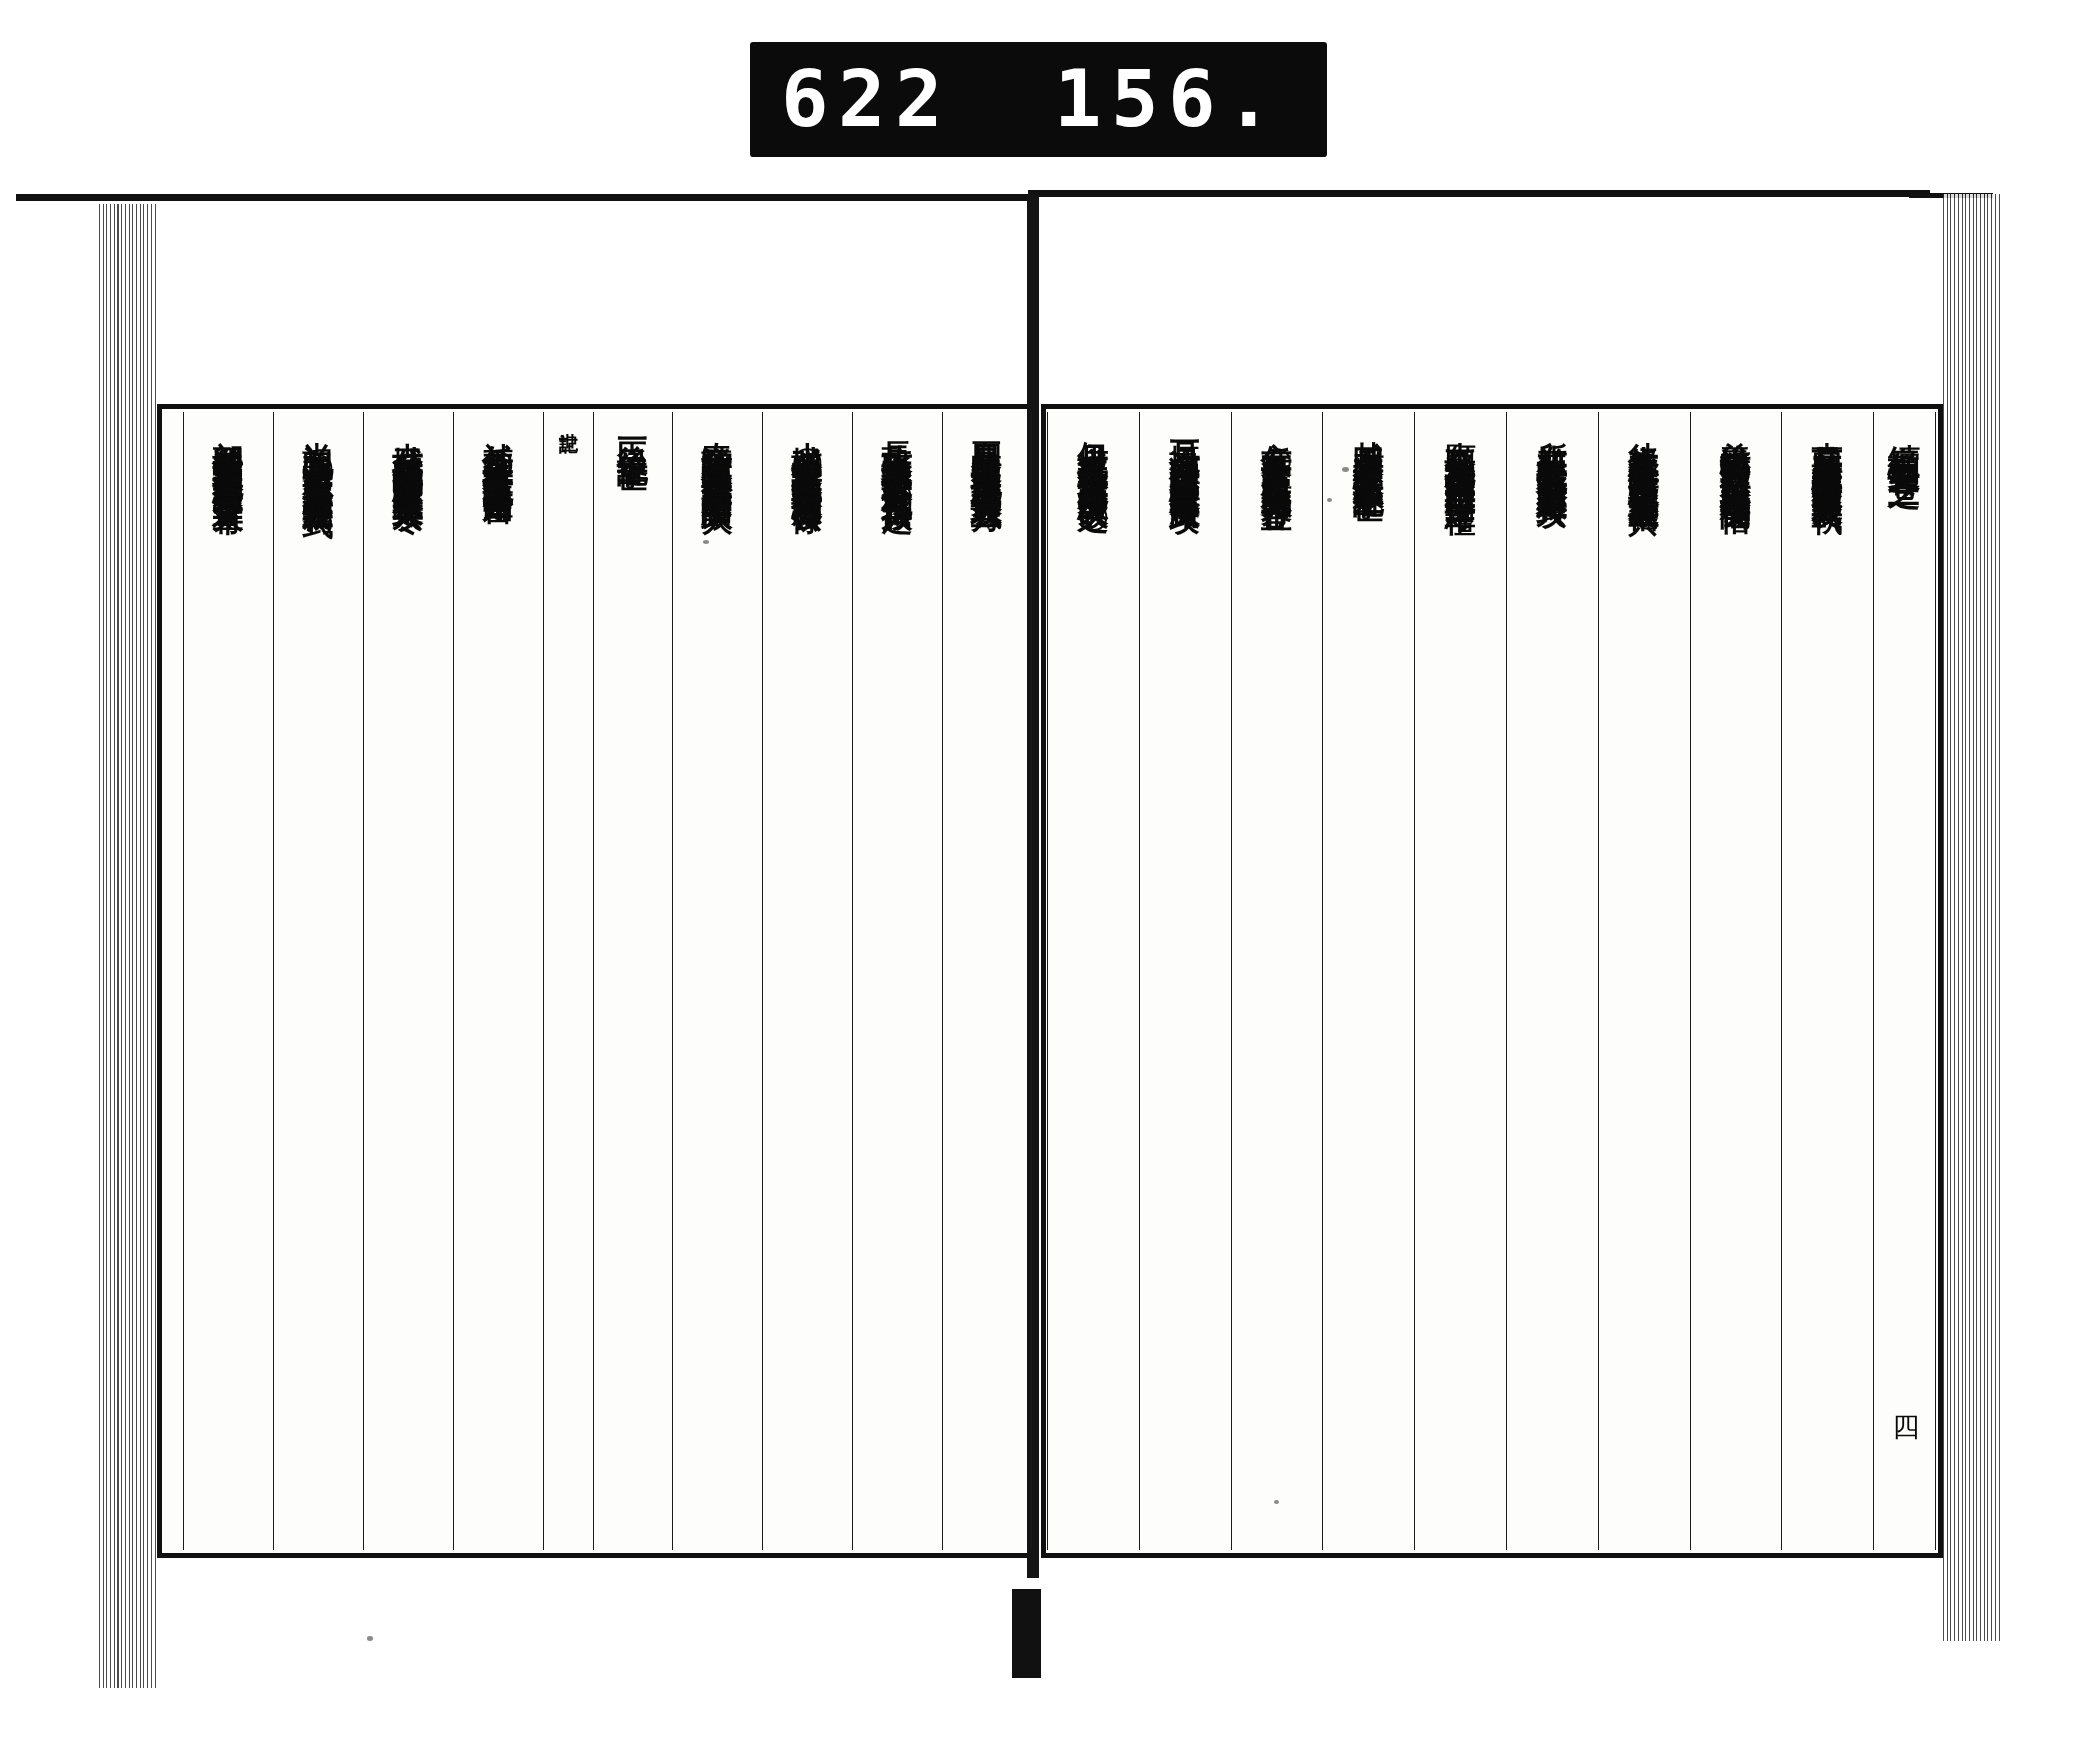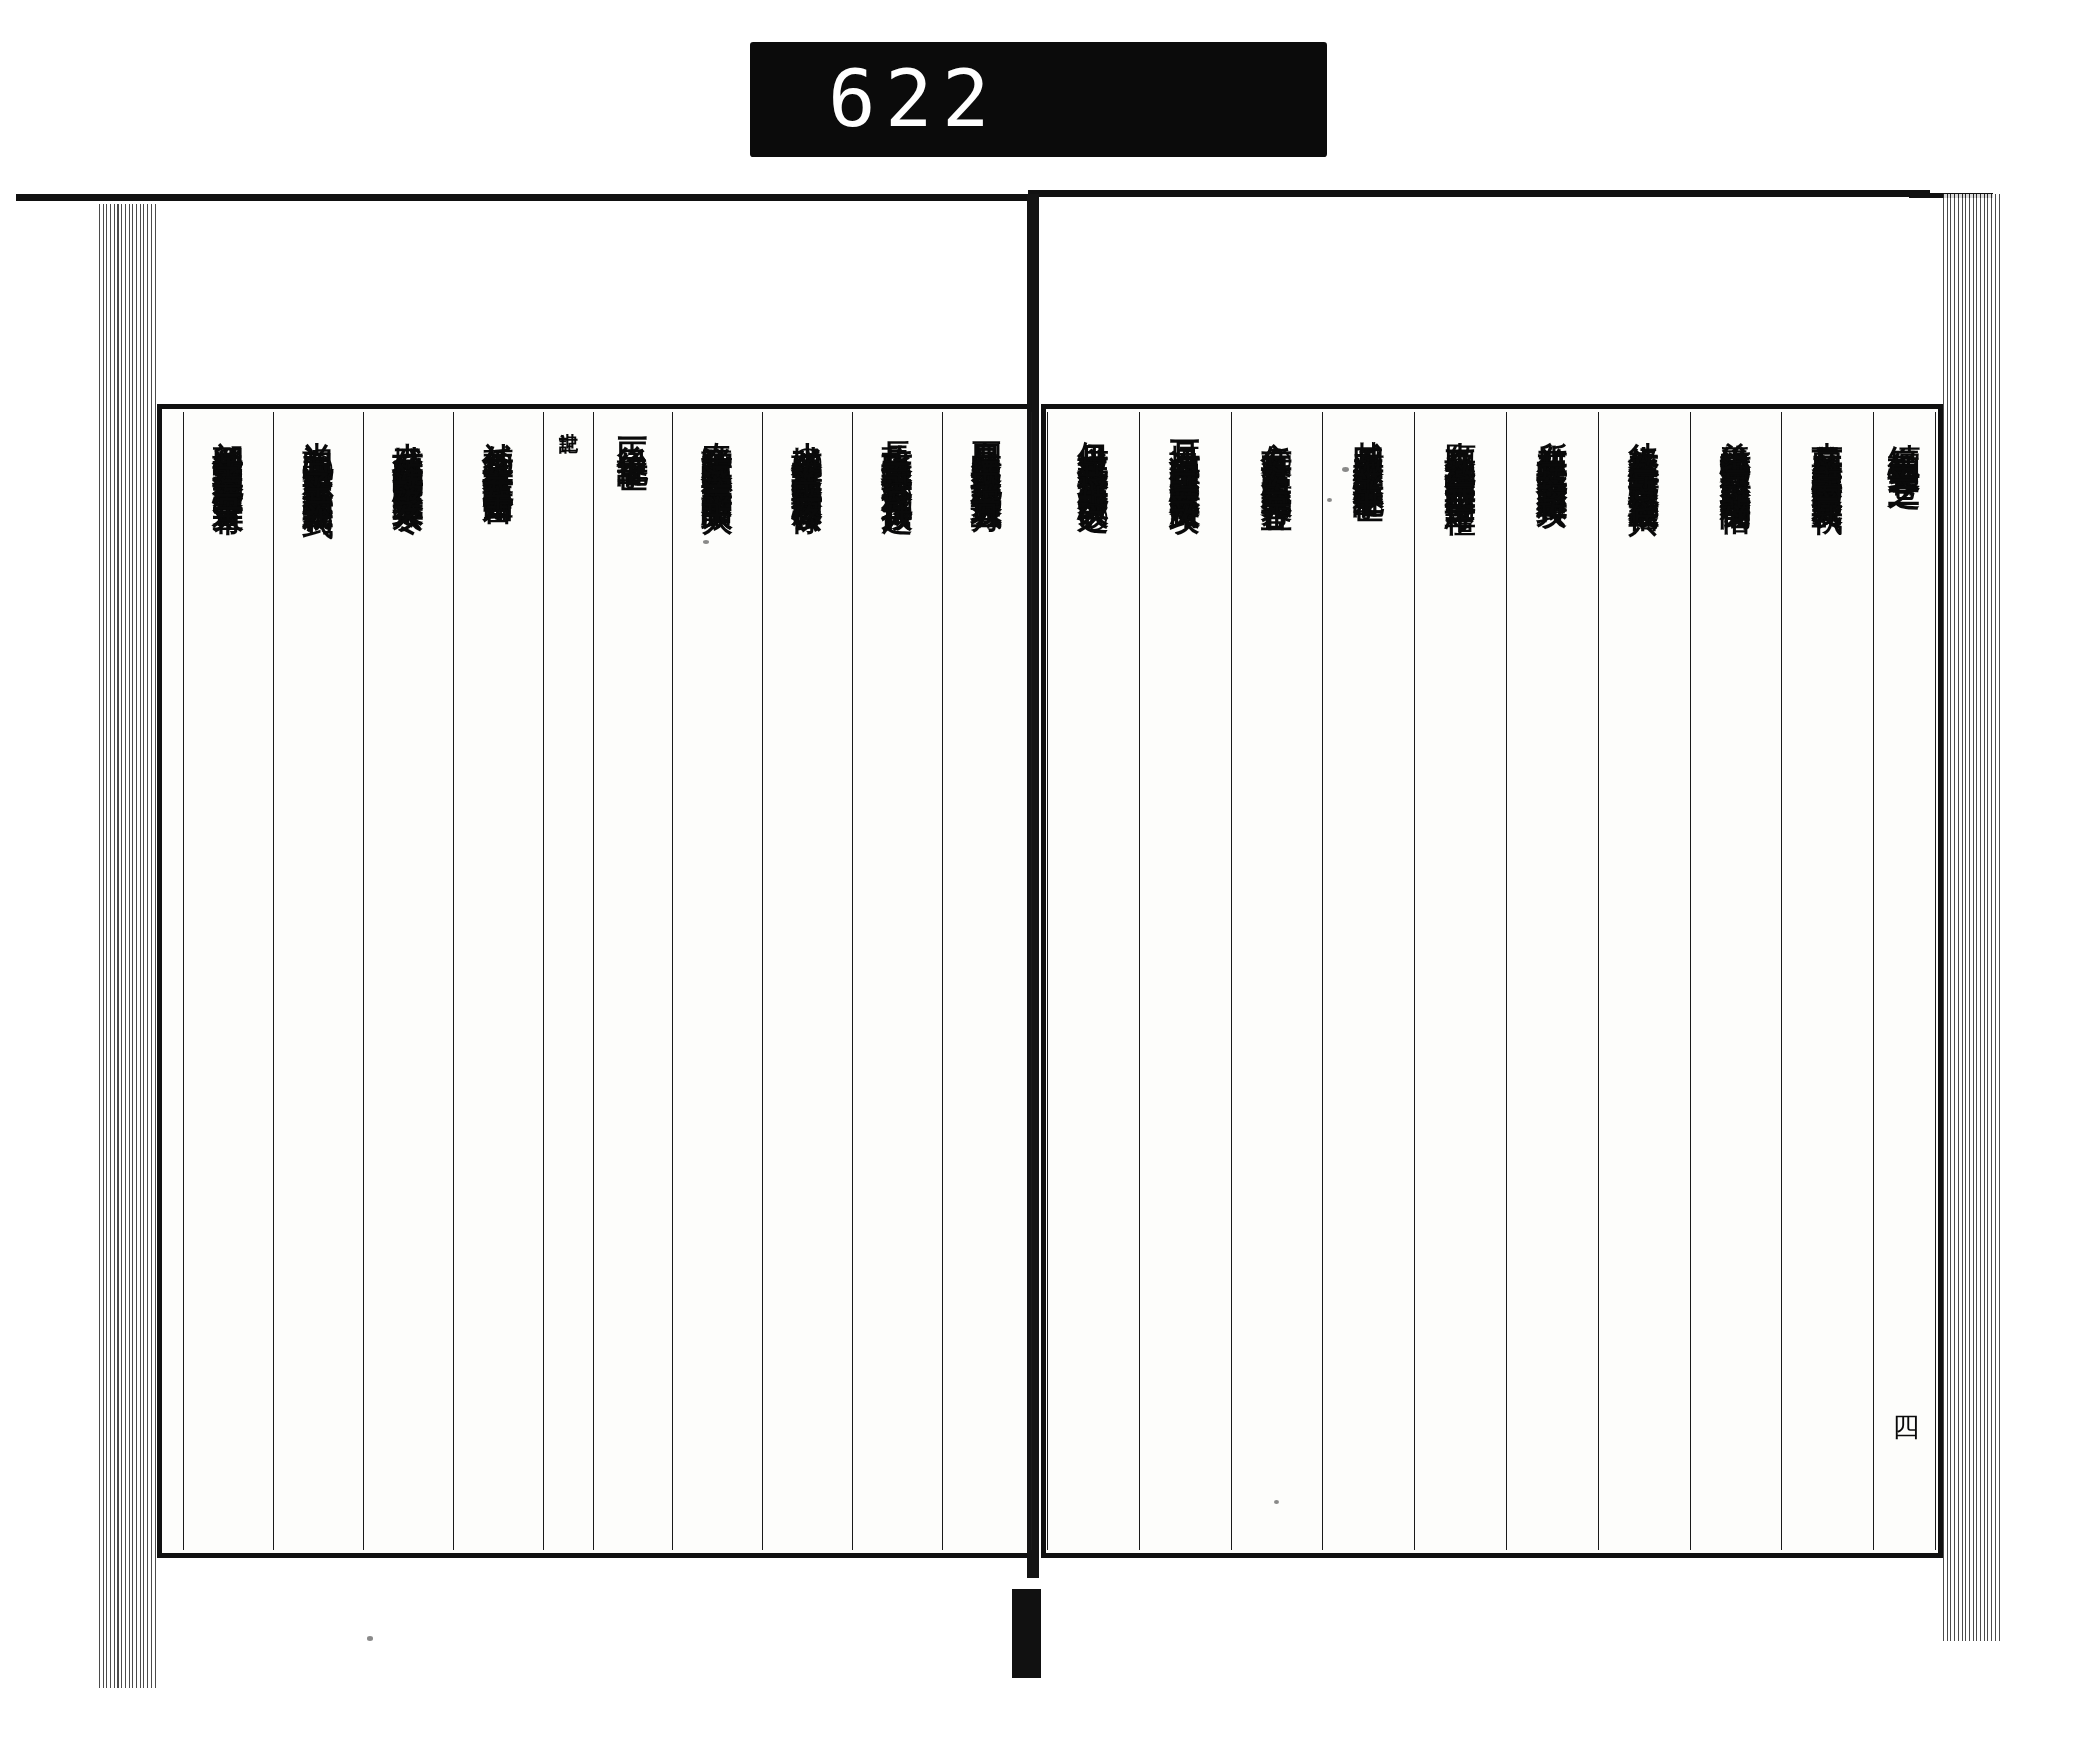--- a/index.html
+++ b/index.html
@@ -23,25 +23,24 @@
     width: 577px;
     height: 115px;
     background: #0b0b0b;
     border-radius: 3.1px;
   }
   #counter-bar .num {
     position: absolute;
     top: 18px;
     color: #ffffff;
     font-family: "DejaVu Sans Mono", monospace;
-    font-weight: normal;
+    font-weight: bold;
     font-size: 79px;
     letter-spacing: 9.4px;
     line-height: 79px;
-    margin-left: 47px;
   }
   #counter-left  { left: 31px; }
   #counter-right { left: 304px; }
 
   
   #scan {
     position: absolute;
     left: 0;
     top: 173px;
     width: 2097px;
@@ -163,20 +162,21 @@
     background: #2a2a2a;
     border-radius: 50%;
     opacity: .55;
   }
 </style>
 </head>
 <body>
 
 <div id="counter-bar">
   <div class="num" id="counter-left">622</div>
+  <div class="num" id="counter-right">156.</div>
 </div>
 
 <div id="scan">
 
   <div class="rule" id="rule-top-left"></div>
   <div class="rule" id="rule-top-right"></div>
   <div class="rule" id="rule-top-right2"></div>
 
   <div class="edge-shade" id="edge-left"></div>
   <div class="edge-shade" id="edge-right"></div>

